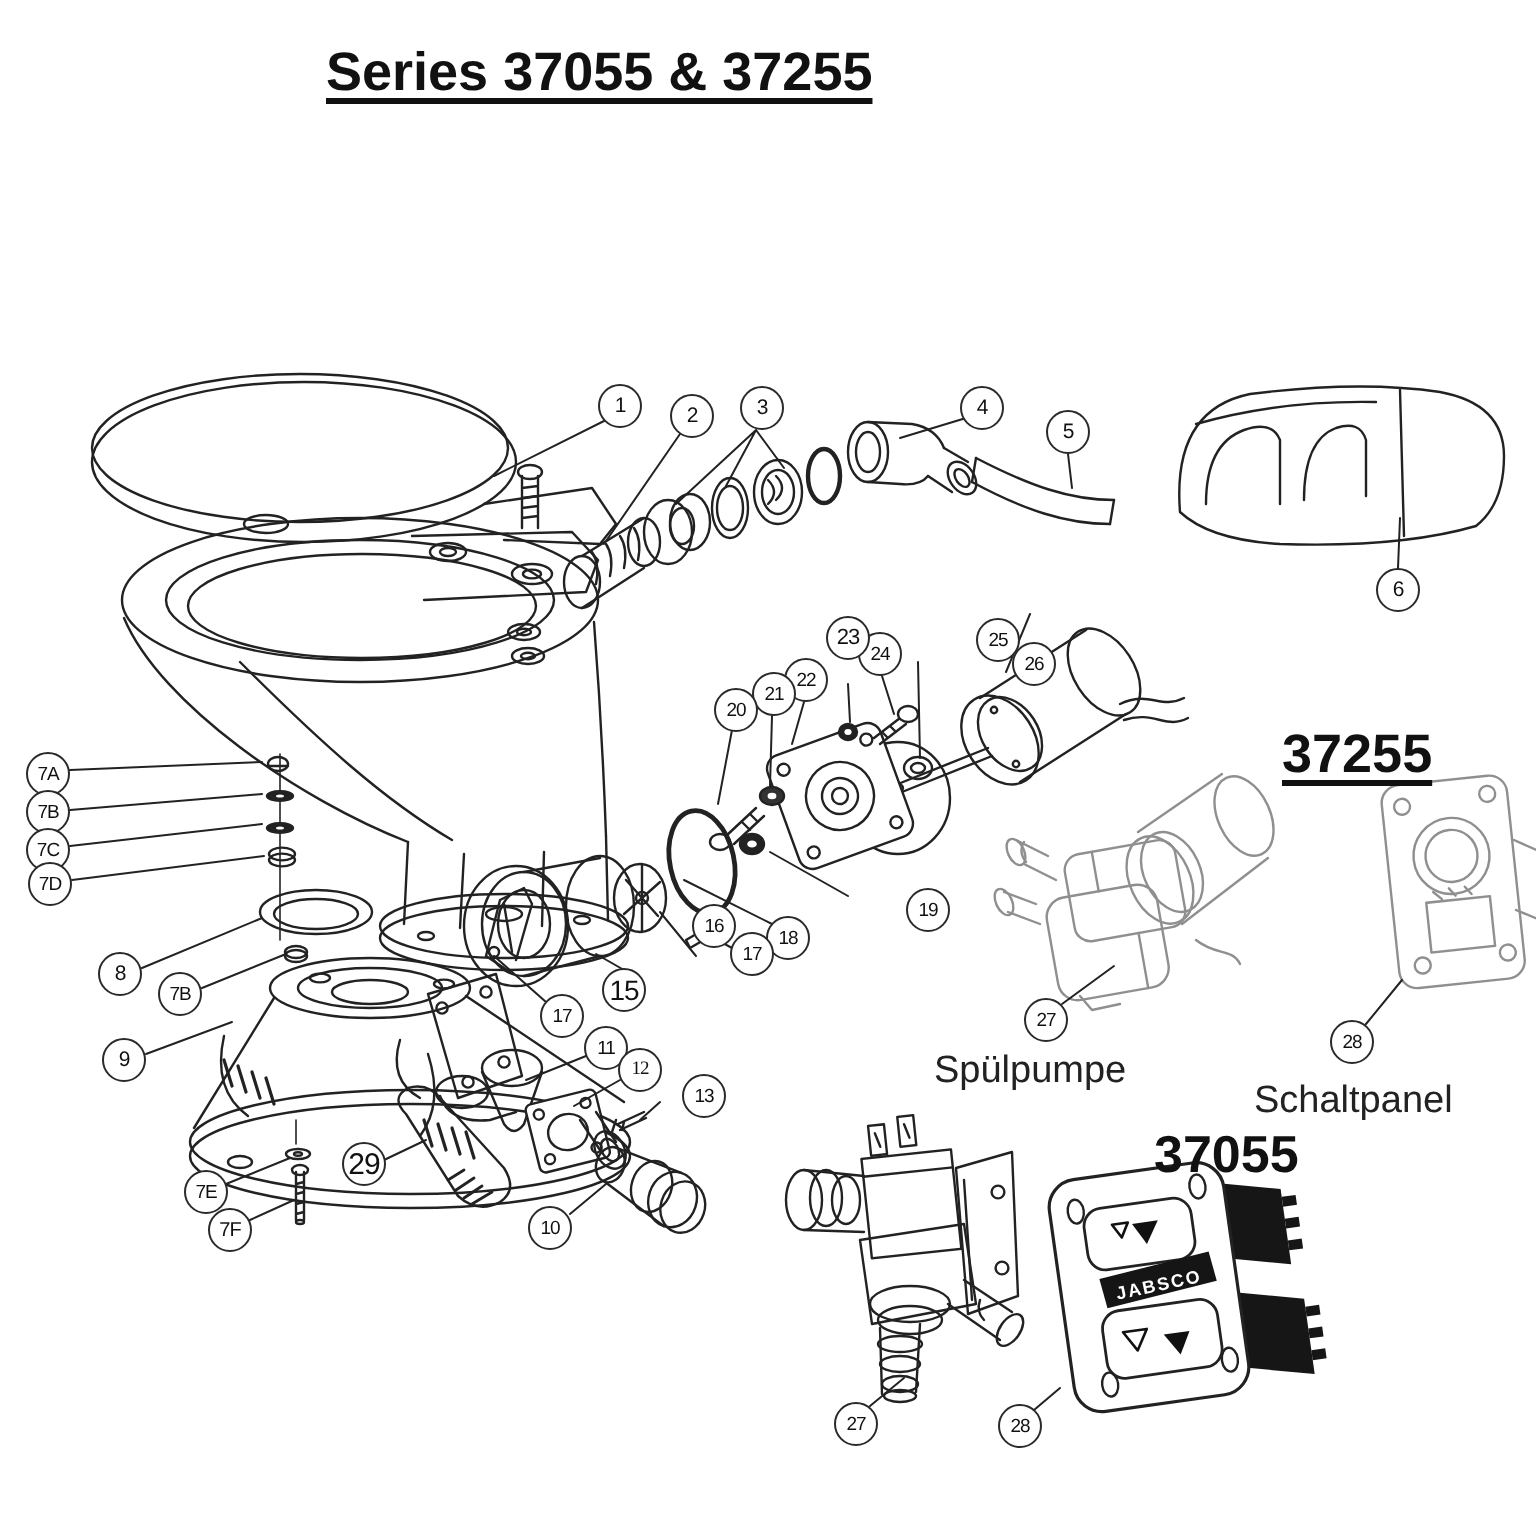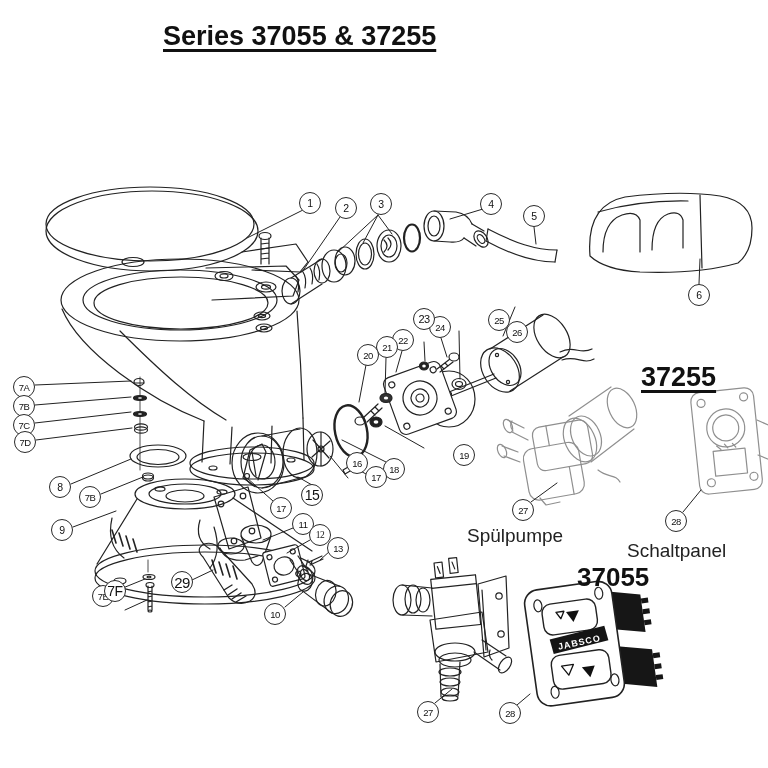--- a/index.html
+++ b/index.html
@@ -392,24 +392,24 @@
       <div class="callout" style="left: 79px; top: 486px; font-size: 9.5px;">7B</div>
       <div class="callout" style="left: 51px; top: 519px;">9</div>
       <div class="callout" style="left: 421px; top: 444px; font-size: 9.5px; margin-left: 32px;">19</div>
       <div class="callout" style="left: 383px; top: 458px; font-size: 9.5px;">18</div>
       <div class="callout" style="left: 365px; top: 466px; font-size: 9.5px;">17</div>
       <div class="callout" style="left: 346px; top: 452px; font-size: 9.5px;">16</div>
       <div class="callout" style="left: 301px; top: 484px; font-size: 14px;">15</div>
       <div class="callout" style="left: 270px; top: 497px; font-size: 9.5px;">17</div>
       <div class="callout" style="left: 292px; top: 513px; font-size: 9.5px;">11</div>
       <div class="callout" style="left: 309px; top: 524px; font-size: 9.5px; font-family: Liberation Serif, serif;">12</div>
-      <div class="callout" style="left: 327px; top: 537px; font-size: 9.5px;">13</div>
+      <div class="callout" style="left: 341px; top: 537px; font-size: 9.5px;">13</div>
       <div class="callout" style="left: 171px; top: 571px; font-size: 15px;">29</div>
       <div class="callout" style="left: 92px; top: 585px; font-size: 9.5px;">7E</div>
-      <div class="callout" style="left: 104px; top: 580px; font-size: 14px;">7F</div>
+      <div class="callout" style="left: 104px; top: 604px; font-size: 10px;">7F</div>
       <div class="callout" style="left: 264px; top: 603px; font-size: 9.5px;">10</div>
       <div class="callout" style="left: 512px; top: 499px; font-size: 9.5px;">27</div>
       <div class="callout" style="left: 665px; top: 510px; font-size: 9.5px;">28</div>
       <div class="callout" style="left: 417px; top: 701px; font-size: 9.5px;">27</div>
       <div class="callout" style="left: 499px; top: 702px; font-size: 9.5px;">28</div>
     </div>
 
 </div>
 
 </body></html>

